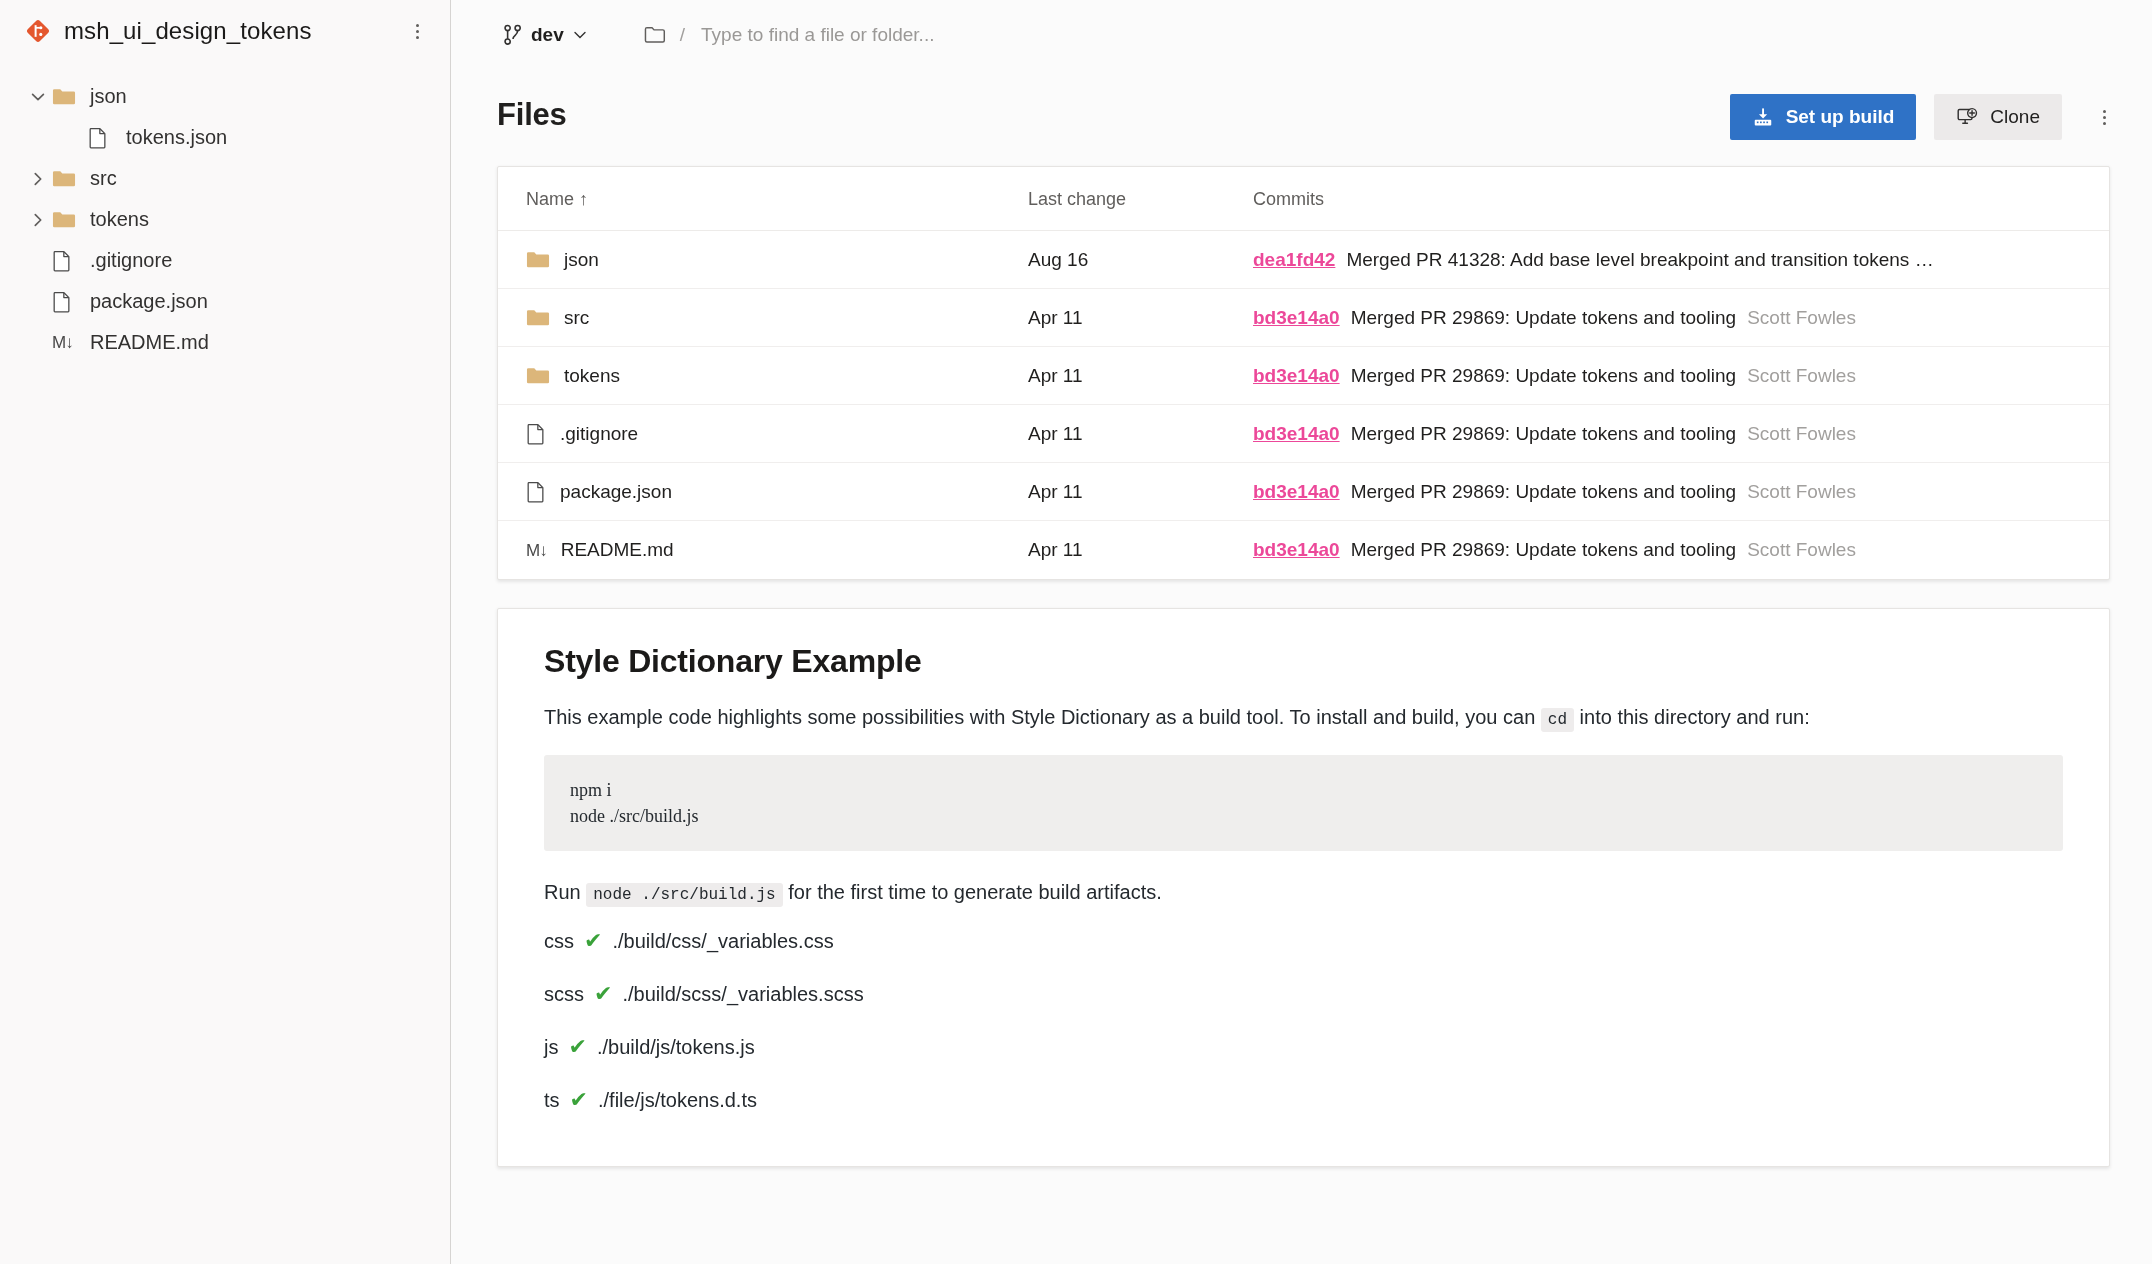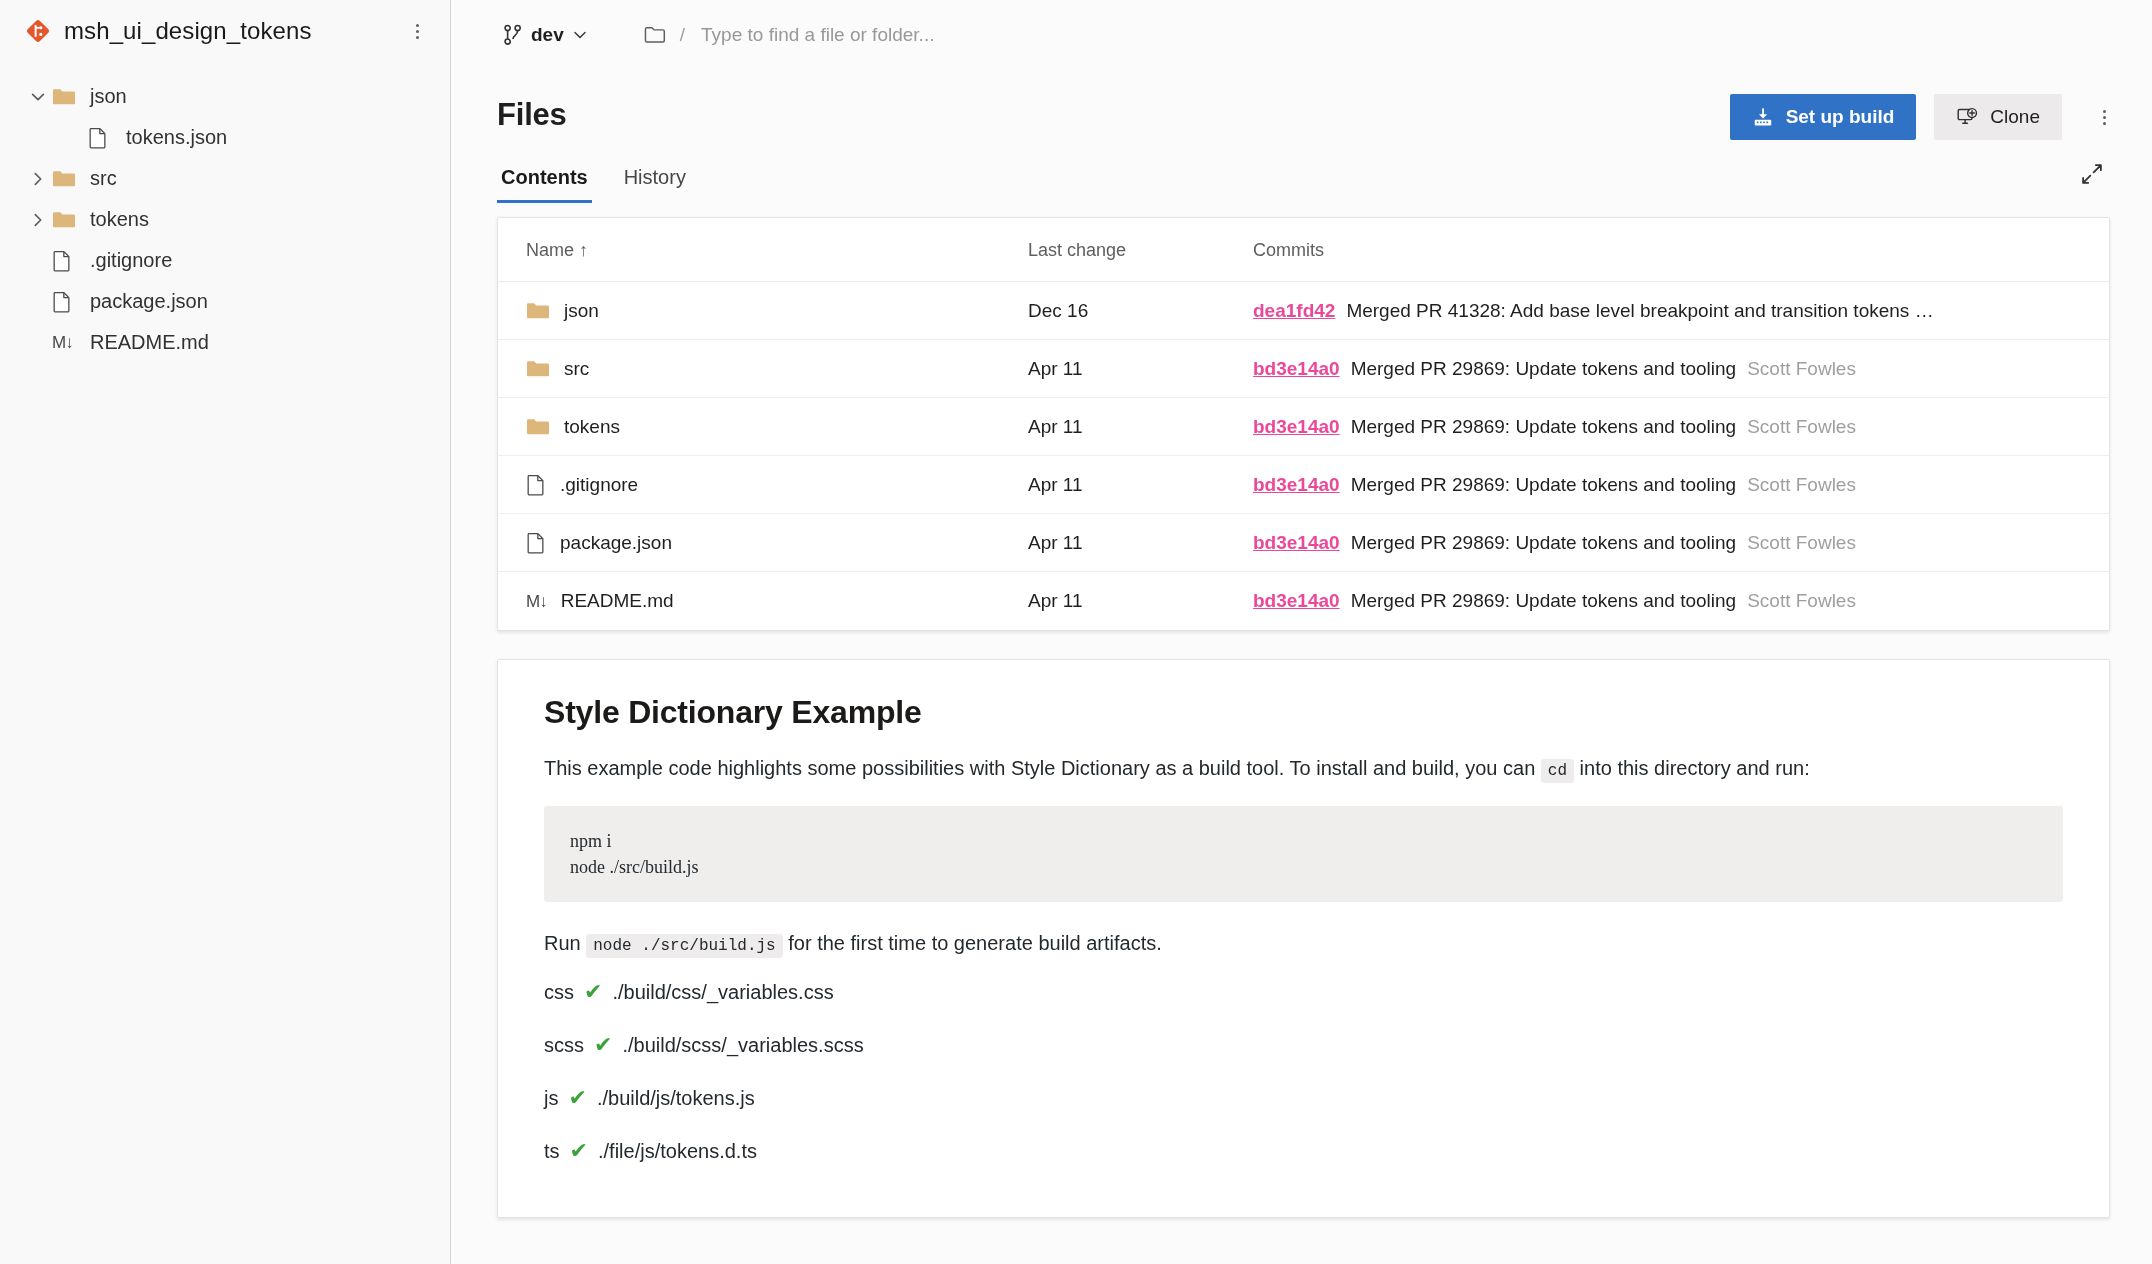--- a/index.html
+++ b/index.html
@@ -465,32 +465,20 @@
         <div class="more-btn">
           <span class="dots-v">
               <i></i>
               <i></i>
               <i></i>
             </span>
         </div>
       </div>
     </div>
 
-    <div class="tabs-row">
-      <div class="tabs" id="tabs">
-          <div class="tab active">Contents</div>
-          <div class="tab">History</div>
-        </div>
-      <div class="expand-btn">
-        <svg width="24" height="24" viewBox="0 0 20 20">
-          <path d="M11.4 8.6 L17.2 2.8 M13.2 2.6 H17.4 V6.8" stroke="#323130" stroke-width="1.5" fill="none" stroke-linecap="round" stroke-linejoin="round"></path>
-          <path d="M8.6 11.4 L2.8 17.2 M6.8 17.4 H2.6 V13.2" stroke="#323130" stroke-width="1.5" fill="none" stroke-linecap="round" stroke-linejoin="round"></path>
-        </svg>
-      </div>
-    </div>
 
     <div class="content-scroll">
 
       <div class="card">
         <table class="files">
           <colgroup>
             <col class="col-name">
               <col class="col-date">
               <col class="col-commit">
           </colgroup>
@@ -506,21 +494,21 @@
                 <td>
                   <span class="name-cell">
                     <span>
                       <svg class="folder-svg" width="24" height="20" viewBox="0 0 20 16">
                         <path d="M0.8 2.6 A1.1 1.1 0 0 1 1.9 1.5 H6.9 L8.6 3.4 H18.1 A1.1 1.1 0 0 1 19.2 4.5 V12.9 A1.1 1.1 0 0 1 18.1 14.0 H1.9 A1.1 1.1 0 0 1 0.8 12.9 Z" fill="#dcb67a"></path>
                       </svg>
                     </span>
                     <span class="name-text">json</span>
                   </span>
                 </td>
-                <td class="date-cell">Dec 16</td>
+                <td class="date-cell">Aug 16</td>
                 <td>
                   <span class="commit-cell">
                     <span class="commit-hash">dea1fd42</span>
                     <span class="commit-msg">Merged PR 41328: Add base level breakpoint and transition tokens …</span>
                   </span>
                 </td>
               </tr>
               <tr>
                 <td>
                   <span class="name-cell">

